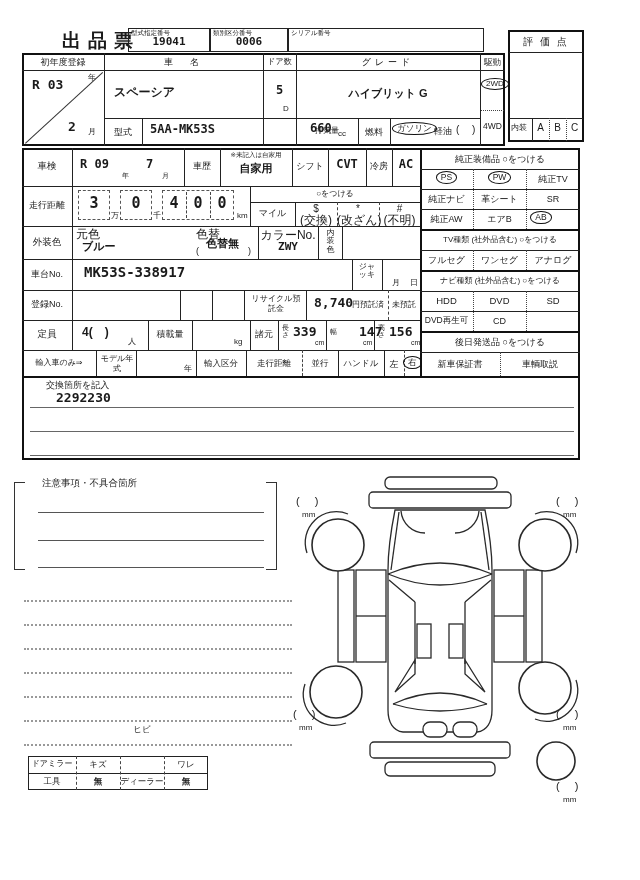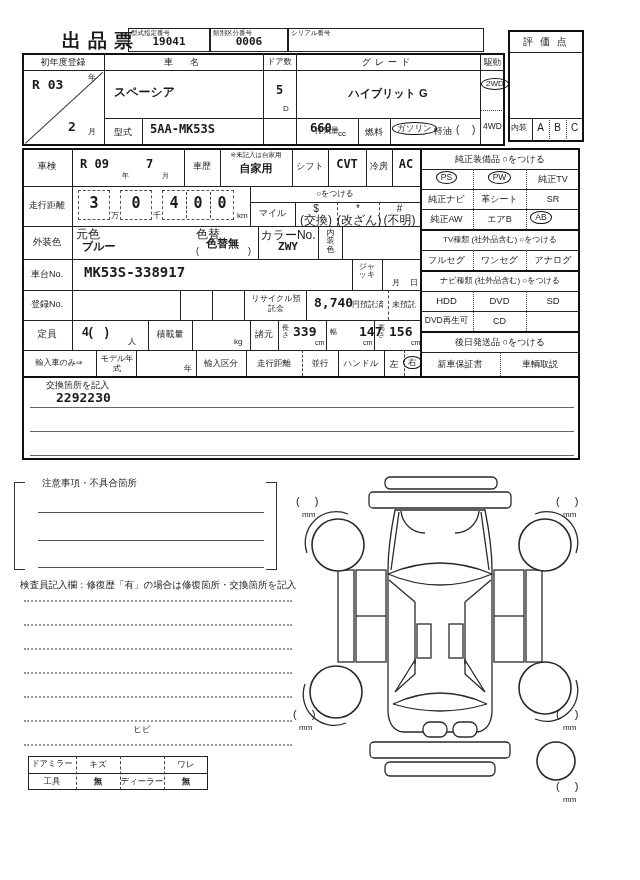--- a/index.html
+++ b/index.html
@@ -286,21 +286,20 @@
   <div class="tx f9 c" style="left:420px;top:359px;width:80px">新車保証書</div>
   <div class="tx f9 c" style="left:500px;top:359px;width:80px">車輌取説</div>
 
   <div class="brkL" style="left:14px;top:482px;width:10px;height:86px"></div>
   <div class="brkR" style="left:266px;top:482px;width:10px;height:86px"></div>
   <div class="tx f95" style="left:42px;top:478px">注意事項・不具合箇所</div>
   <div class="glin" style="left:38px;top:512px;width:226px;border-top-color:#555"></div>
   <div class="glin" style="left:38px;top:540px;width:226px;border-top-color:#555"></div>
   <div class="glin" style="left:38px;top:567px;width:226px;border-top-color:#555"></div>
 
-  <div class="tx f95" style="left:20px;top:580px">検査員記入欄：修復歴「有」の場合は修復箇所・交換箇所を記入</div>
   <div class="dot" style="left:24px;top:600px;width:268px"></div>
   <div class="dot" style="left:24px;top:624px;width:268px"></div>
   <div class="dot" style="left:24px;top:648px;width:268px"></div>
   <div class="dot" style="left:24px;top:672px;width:268px"></div>
   <div class="dot" style="left:24px;top:696px;width:268px"></div>
   <div class="dot" style="left:24px;top:720px;width:268px"></div>
   <div class="dot" style="left:24px;top:744px;width:268px"></div>
 
   <div class="box" style="left:28px;top:756px;width:180px;height:34px;border-width:1.2px"></div>
   <div class="hl" style="left:28px;top:773px;width:180px"></div>

